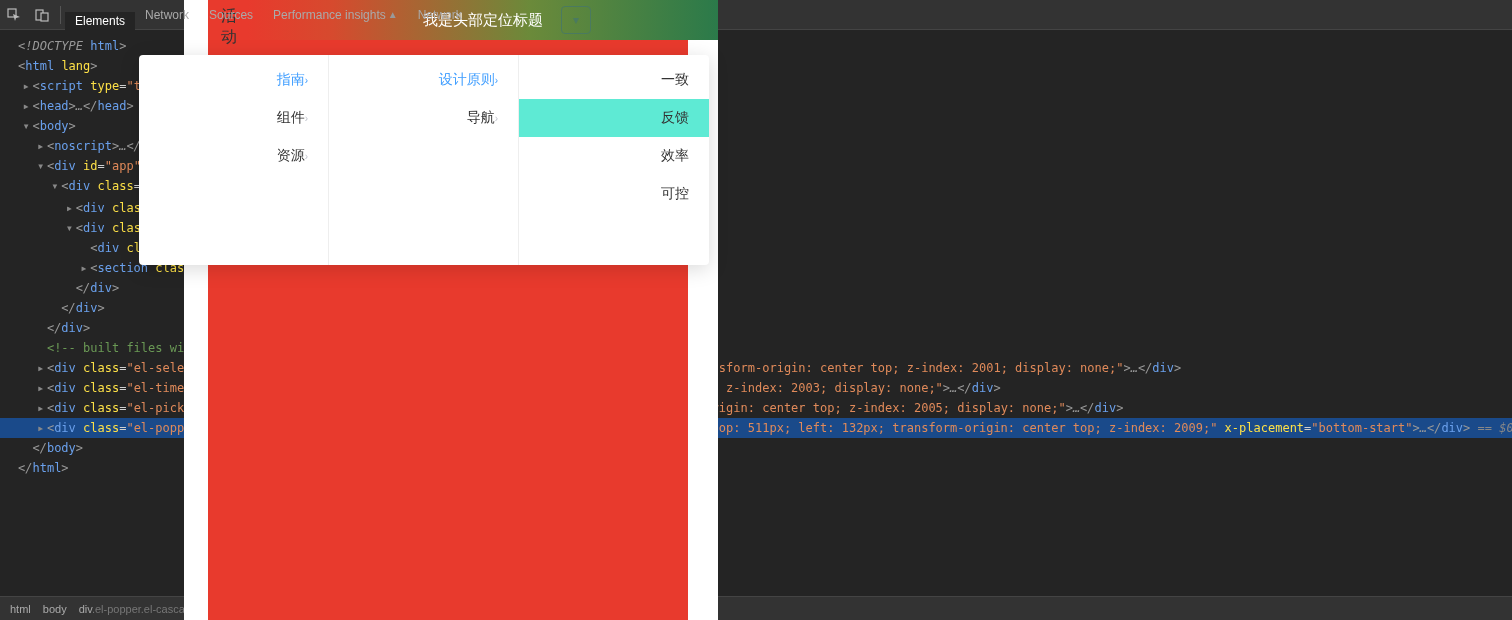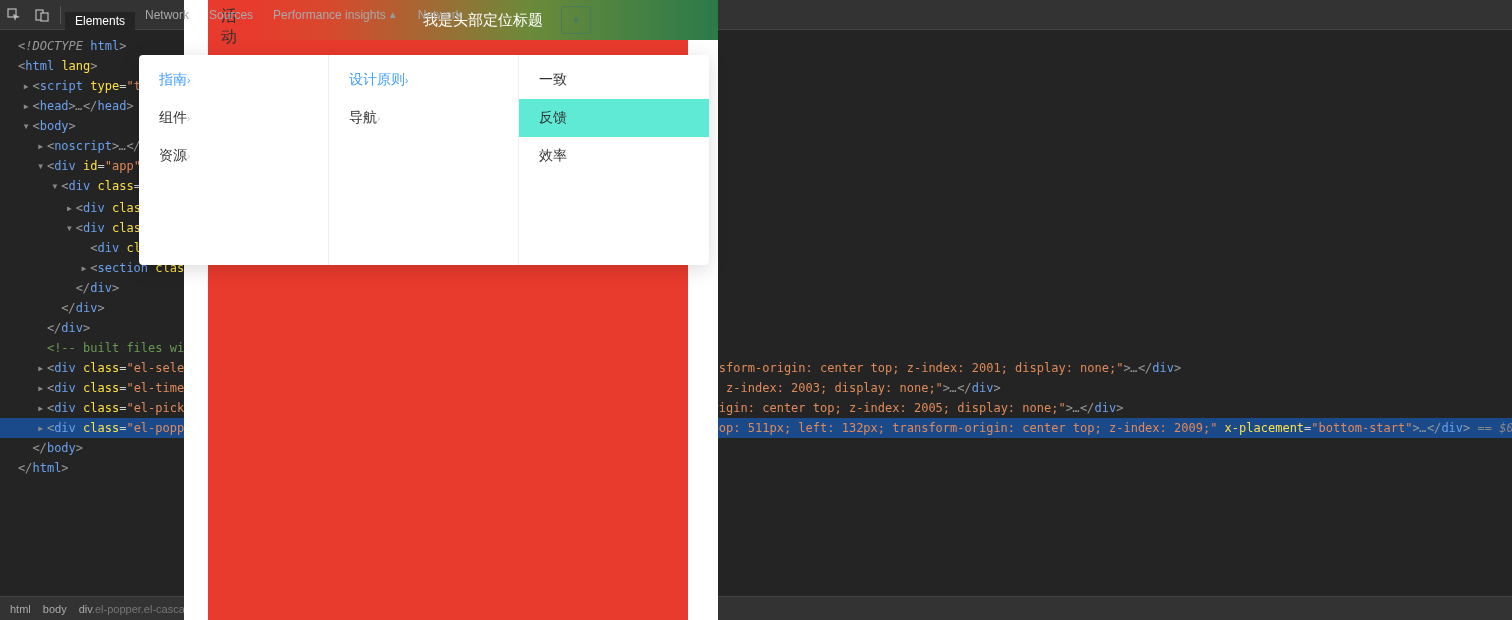--- a/index.html
+++ b/index.html
@@ -9,21 +9,21 @@
 .page { width: 718px; height: 620px; background: #2b3745; position: relative; }
 .page-inner { position: absolute; left: 184px; top: 0; width: 534px; height: 620px; background: #fff; }
 .red-block { position: absolute; left: 208px; top: 0; width: 480px; height: 620px; background: #e83a2d; }
 .navbar { position: absolute; left: 248px; top: 0; width: 470px; height: 40px; background: linear-gradient(90deg, #e83a2d 0%, #d64a2e 18%, #6b8a3a 60%, #2b7a4a 100%); color: #fff; text-align: center; line-height: 40px; font-size: 15px; }
 .activity { position: absolute; left: 221px; top: 6px; color: #333; font-size: 16px; }
 .arrow-outline { position: absolute; left: 561px; top: 6px; width: 30px; height: 28px; border: 1.5px solid #4a7a60; border-radius: 4px; display:flex; align-items:center; justify-content:center; color:#4a7a60; font-size:12px;}
 
 .cascader { position: absolute; left: 139px; top: 55px; width: 570px; height: 210px; background: #fff; box-shadow: 0 4px 20px rgba(0,0,0,.15); border-radius: 4px; display: flex; }
 .casc-col { width: 190px; border-right: 1px solid #eee; padding: 6px 0; }
 .casc-col:last-child { border-right: none; font-family: Liberation Serif, serif; }
-.casc-item { padding: 10px 20px; font-size: 14px; color: #333; display: flex; justify-content: flex-start; align-items: center; }
+.casc-item { padding: 10px 20px; font-size: 14px; color: #333; display: flex; justify-content: flex-end; align-items: center; }
 .casc-item.active { color: #409eff; }
 .casc-item.hover { background: #5eead4; }
 .chev { font-size: 10px; color: #c0c4cc; }
 .casc-item.active .chev { color: #409eff; }
 
 
 .devtools { flex: 1; height: 620px; background: #242424; display: flex; flex-direction: column; color: #ccc; font-family: Menlo, Consolas, monospace; font-size: 12px; }
 .dt-toolbar { height: 30px; background: #333; display: flex; align-items: center; border-bottom: 1px solid #444; }
 .dt-icon { width: 28px; height: 28px; display: flex; align-items: center; justify-content: center; color: #bbb; }
 .dt-tabs { display: flex; height: 30px; align-items: stretch; }
@@ -85,20 +85,23 @@
     <div class="casc-col" id="col3">
         <div class="casc-item">
           <span>一致</span>
         </div>
         <div class="casc-item hover">
           <span>反馈</span>
         </div>
         <div class="casc-item">
           <span>效率</span>
         </div>
+        <div class="casc-item">
+          <span>可控</span>
+        </div>
       </div>
   </div>
 </div>
 
 <div class="devtools">
   <div class="dt-toolbar">
     <div class="dt-icon">
         <svg width="14" height="14" viewBox="0 0 14 14">
           <rect x="1" y="1" width="8" height="8" fill="none" stroke="#bbb" stroke-width="1.2"></rect>
           <path d="M6 6 L13 9 L9 10 L8 13 Z" fill="#bbb"></path>

